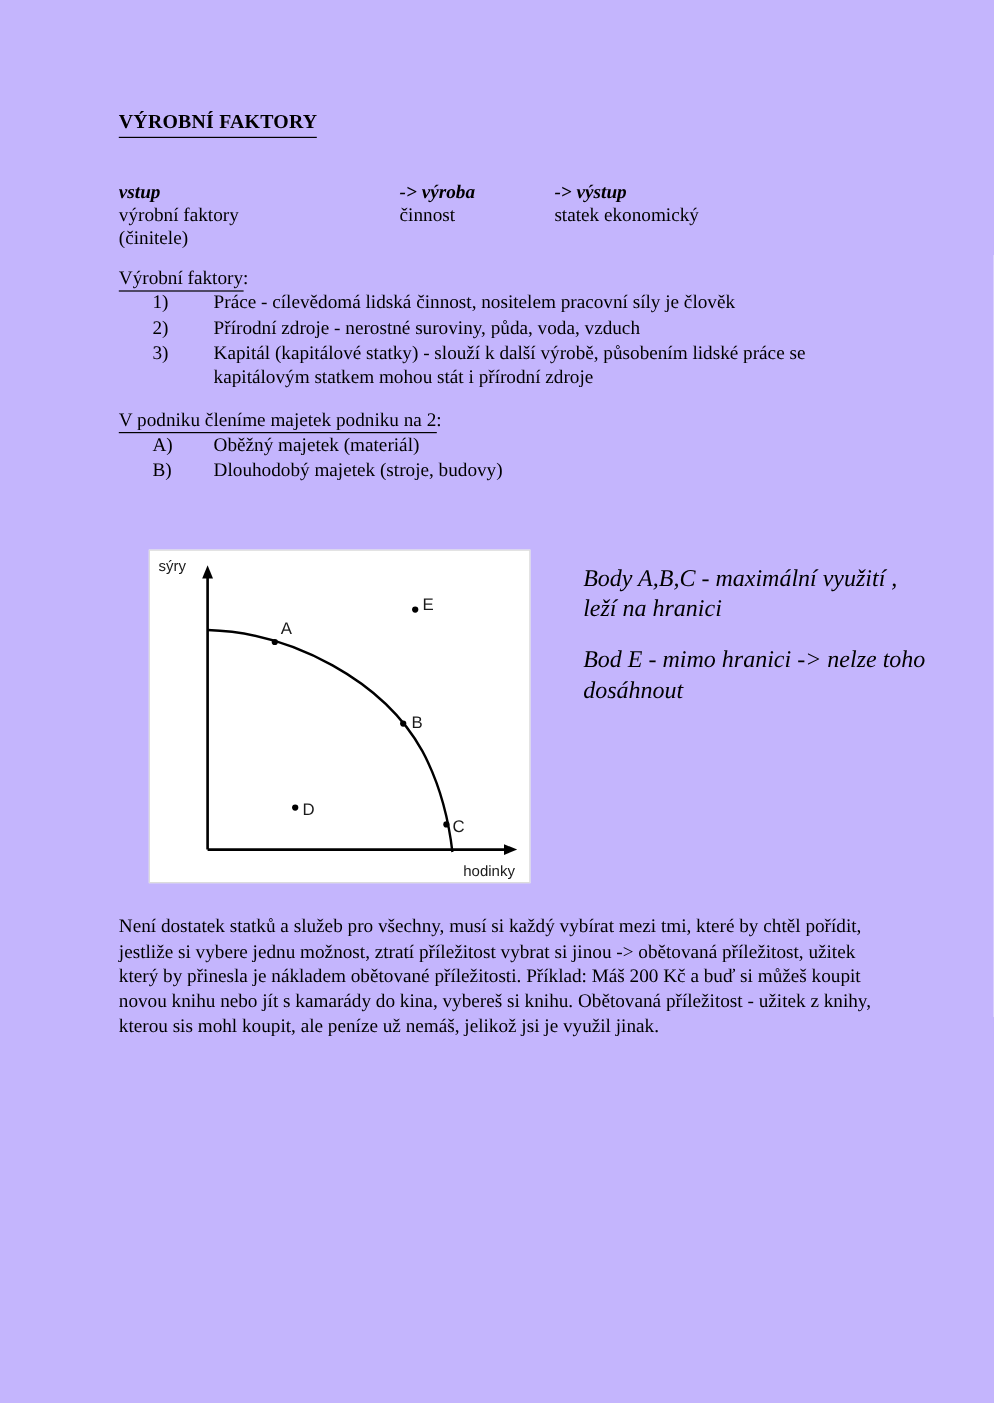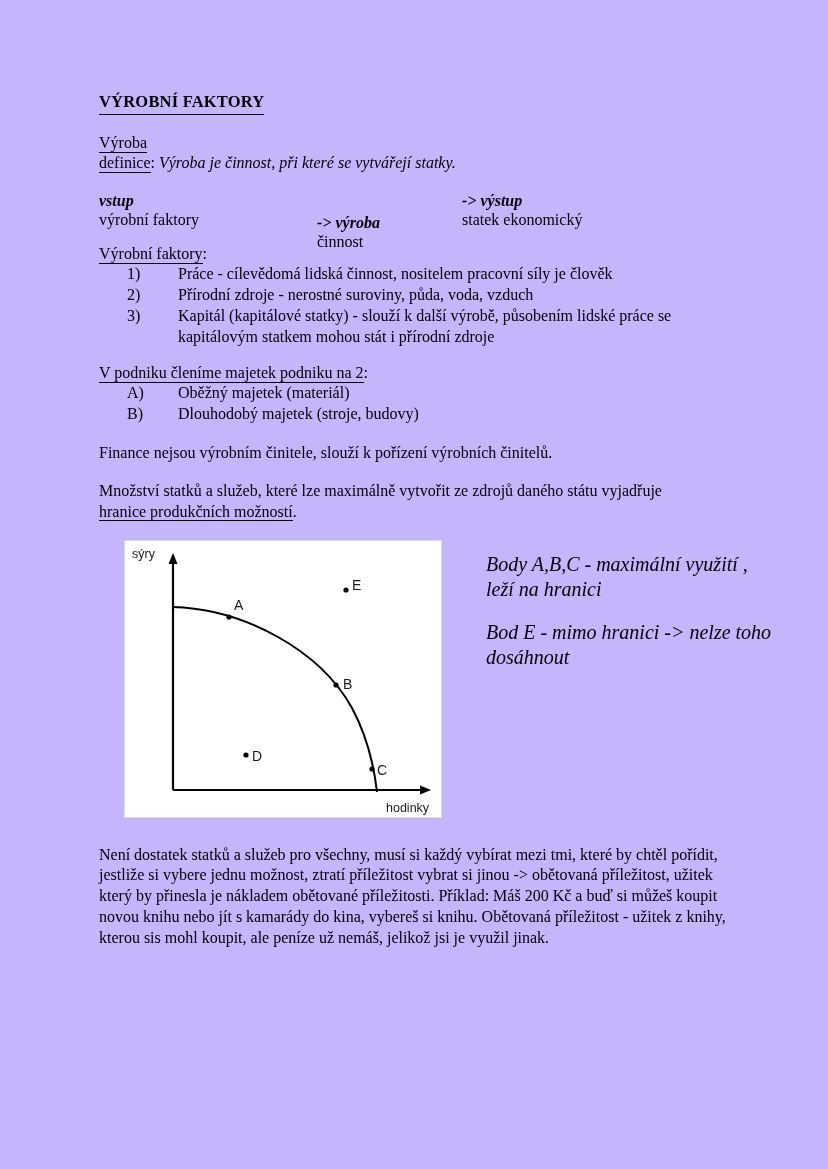--- a/index.html
+++ b/index.html
@@ -56,21 +56,21 @@
   .bi { font-style: italic; font-weight: bold; }
 
   
   .io-row {
     position: relative;
     font-size: 16px;
     line-height: 1.26;
     height: 19px;
   }
   .io-c1 { position: absolute; left: 0px; }
-  .io-c2 { position: absolute; left: 218px; margin-top: 22px; }
+  .io-c2 { position: absolute; left: 234px; }
   .io-c3 { position: absolute; left: 363px; }
 
   
   ol.num-list, ol.alpha-list {
     margin: 0;
     padding: 0 0 0 0;
     list-style: none;
     font-size: 16px;
     line-height: 1.26;
   }
@@ -141,42 +141,37 @@
 </head>
 <body>
 
 <div class="page">
   <div class="content">
 
     <h1 class="doc-title">VÝROBNÍ FAKTORY</h1>
 
     <div class="gap-lg"></div>
 
-    <div class="block">
-      <div>
-        <span class="u">Výroba</span>
-      </div>
-      <div>
-        <span class="u">definice</span><span>: </span><span class="ital">Výroba je činnost, při které se vytvářejí statky.</span>
-      </div>
-    </div>
 
     <div class="gap-lg"></div>
 
     <div>
       <div class="io-row">
         <span class="io-c1 bi">vstup</span>
         <span class="io-c2 bi">-&gt; výroba</span>
         <span class="io-c3 bi">-&gt; výstup</span>
       </div>
       <div class="io-row">
         <span class="io-c1">výrobní faktory</span>
         <span class="io-c2">činnost</span>
         <span class="io-c3">statek ekonomický</span>
       </div>
+      <div class="io-row">
+        <span class="io-c1">(činitele)</span>
+      </div>
     </div>
 
     <div class="gap-md"></div>
 
     <div class="block">
       <div>
         <span class="u">Výrobní faktory</span><span>:</span>
       </div>
       <ol class="num-list">
         <li>
@@ -207,27 +202,23 @@
         </li>
         <li>
           <span class="marker">B)</span>
           <span class="li-text">Dlouhodobý majetek (stroje, budovy)</span>
         </li>
       </ol>
     </div>
 
     <div class="gap-lg"></div>
 
-    <div class="block">Finance nejsou výrobním činitele, slouží k pořízení výrobních činitelů.</div>
-
-    <div class="gap-lg"></div>
-
-    <div class="block">
-      <span>Množství statků a služeb, které lze maximálně vytvořit ze zdrojů daného státu vyjadřuje </span><span class="u">hranice produkčních možností</span><span>.</span>
-    </div>
+
+    <div class="gap-lg"></div>
+
 
     <div class="gap-lg"></div>
 
     <div class="figure-wrap">
       <div class="chart-box"></div>
       <svg class="chart-svg" width="320" height="280" viewBox="0 0 320 280">
 
         <line x1="49" y1="20" x2="49" y2="250" stroke="#000000" stroke-width="2.2"></line>
         <polygon points="49,13 44.5,24 53.5,24" fill="#000000"></polygon>
 

